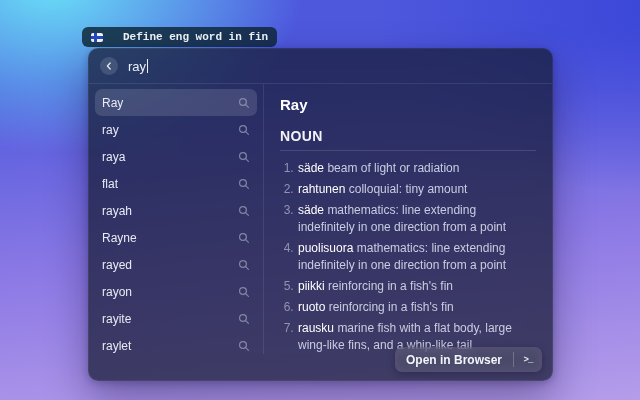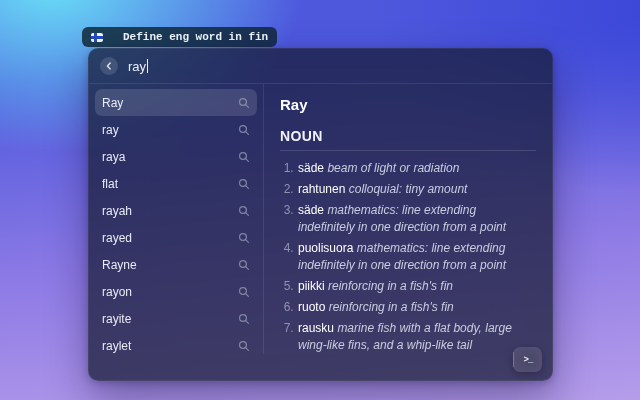--- a/index.html
+++ b/index.html
@@ -65,21 +65,21 @@
   .detail{flex:1 1 auto;padding:10px 16px 0 16px;overflow:hidden;position:relative;box-sizing:border-box;}
   .title{color:#ffffff;font-size:15px;font-weight:700;margin:2px 0 0 0;}
   .sect{color:#f2f3f8;font-size:14px;font-weight:700;letter-spacing:.4px;margin-top:15px;}
   .hr{height:1px;background:rgba(255,255,255,.13);margin-top:6px;}
   ol.senses{
     margin:9px 0 0 0;padding:0 0 0 17px;color:#cdd1e2;font-size:12px;line-height:1.42;
   }
   ol.senses li{margin:0 0 4px 0;padding-left:1px;}
   ol.senses li::marker{color:#8e95b0;font-style:normal;}
   .word{color:#ffffff;font-weight:400;font-style:normal;}
-  .gloss{font-style:italic;color:#c9cde0;}
+  .gloss{color:#c9cde0;}
   
   .actionbar{
     position:absolute;right:10px;bottom:8px;height:25px;
     display:flex;align-items:center;border-radius:7px;
     background:rgba(112,106,140,.55);backdrop-filter:blur(6px);
     box-shadow:0 2px 8px rgba(10,8,30,.3);
   }
   .openbtn{
     color:#f3f4f9;font-size:12px;font-weight:700;padding:0 11px;cursor:pointer;
     height:100%;display:flex;align-items:center;
@@ -156,30 +156,30 @@
         <div class="row">
           <span class="lbl">rayah</span>
           <span>
             <svg width="12" height="12" viewBox="0 0 12 12">
               <circle cx="5" cy="5" r="3.4" fill="none" stroke="#9aa1b8" stroke-width="1.2"></circle>
               <line x1="7.6" y1="7.6" x2="10.4" y2="10.4" stroke="#9aa1b8" stroke-width="1.2" stroke-linecap="round"></line>
             </svg>
           </span>
         </div>
         <div class="row">
+          <span class="lbl">Rayne</span>
+          <span>
+            <svg width="12" height="12" viewBox="0 0 12 12">
+              <circle cx="5" cy="5" r="3.4" fill="none" stroke="#9aa1b8" stroke-width="1.2"></circle>
+              <line x1="7.6" y1="7.6" x2="10.4" y2="10.4" stroke="#9aa1b8" stroke-width="1.2" stroke-linecap="round"></line>
+            </svg>
+          </span>
+        </div>
+        <div class="row">
           <span class="lbl">rayed</span>
-          <span>
-            <svg width="12" height="12" viewBox="0 0 12 12">
-              <circle cx="5" cy="5" r="3.4" fill="none" stroke="#9aa1b8" stroke-width="1.2"></circle>
-              <line x1="7.6" y1="7.6" x2="10.4" y2="10.4" stroke="#9aa1b8" stroke-width="1.2" stroke-linecap="round"></line>
-            </svg>
-          </span>
-        </div>
-        <div class="row">
-          <span class="lbl">Rayne</span>
           <span>
             <svg width="12" height="12" viewBox="0 0 12 12">
               <circle cx="5" cy="5" r="3.4" fill="none" stroke="#9aa1b8" stroke-width="1.2"></circle>
               <line x1="7.6" y1="7.6" x2="10.4" y2="10.4" stroke="#9aa1b8" stroke-width="1.2" stroke-linecap="round"></line>
             </svg>
           </span>
         </div>
         <div class="row">
           <span class="lbl">rayon</span>
           <span>
@@ -222,17 +222,18 @@
           <li><span class="word">puolisuora</span> <span class="gloss">mathematics: line extending indefinitely in one direction from a point</span></li>
           <li><span class="word">piikki</span> <span class="gloss">reinforcing in a fish's fin</span></li>
           <li><span class="word">ruoto</span> <span class="gloss">reinforcing in a fish's fin</span></li>
           <li><span class="word">rausku</span> <span class="gloss">marine fish with a flat body, large wing-like fins, and a whip-like tail</span></li>
         </ol>
 
     </div>
   </div>
 
   <div class="actionbar">
+    <div class="openbtn">Open in Browser</div>
     <div class="abar-div"></div>
     <div class="termbtn">&gt;_</div>
   </div>
 
 </div>
 
 </body></html>

